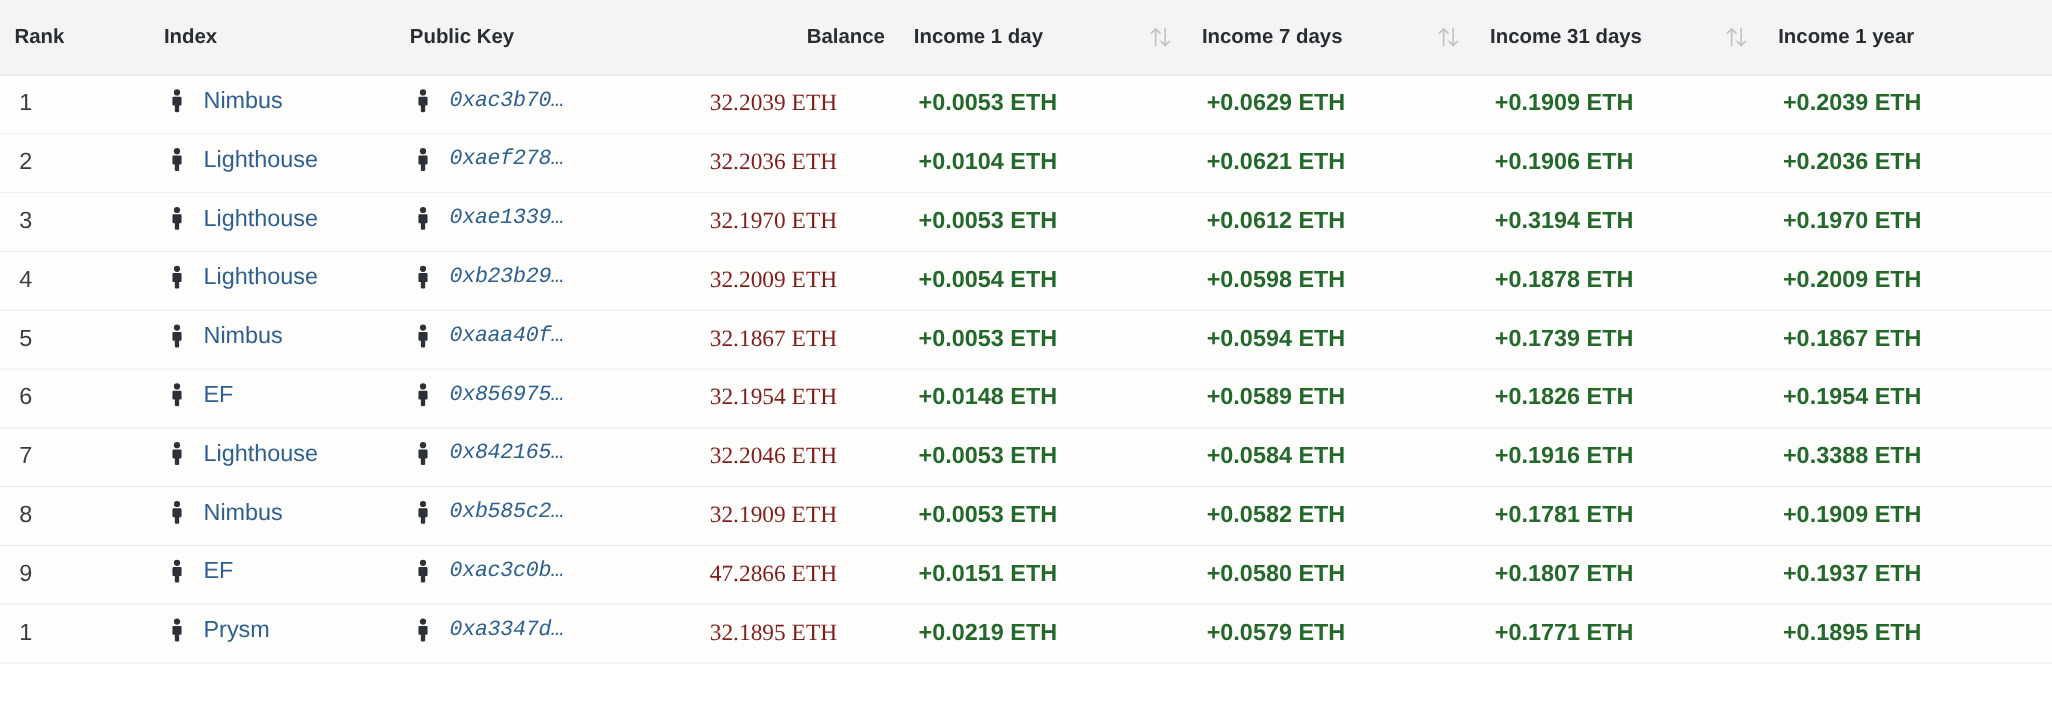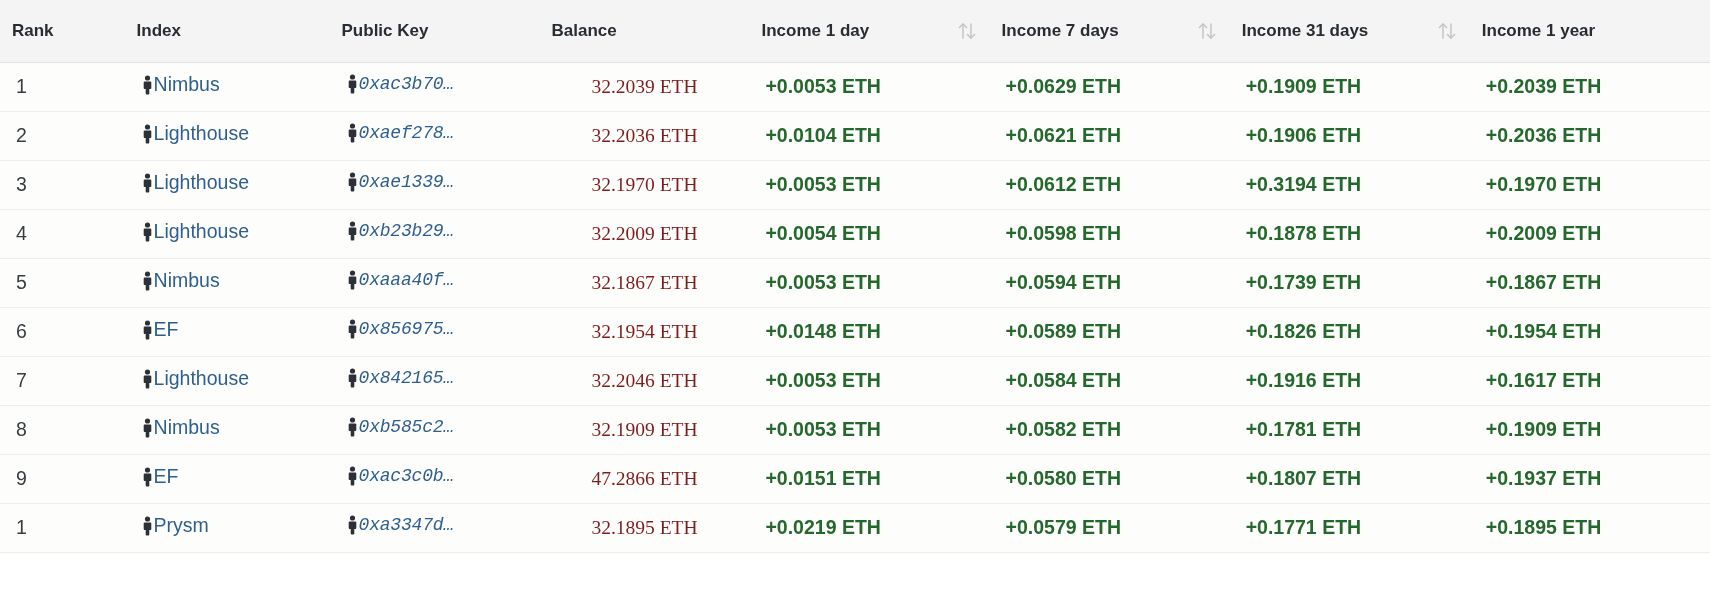--- a/index.html
+++ b/index.html
@@ -32,21 +32,21 @@
     font-size: 17px;
     color: #282d33;
     padding: 0 12px;
     vertical-align: middle;
     border-bottom: 1px solid #e3e3e3;
     white-space: nowrap;
   }
   th.col-rank   { text-align: left;  width: 100px;  padding-left: 14px; }
   th.col-index  { text-align: left;  width: 180px;  padding-left: 0;   }
   th.col-pubkey { text-align: left;  width: 185px;  padding-left: 0;   }
-  th.col-balance{ text-align: left;  width: 185px;  padding-left: 0;   }
+  th.col-balance{ text-align: right;  width: 185px;  padding-left: 0;   }
   th.col-income { width: 215px; padding-left: 0; padding-right: 8px; }
 
   .th-income-inner {
     display: flex;
     align-items: center;
     justify-content: flex-start;
     gap: 10px;
   }
   .th-income-inner .th-label { flex: 0 0 auto; }
   .th-income-inner .sort-icon {
@@ -87,21 +87,21 @@
   }
   td.c-income {
     text-align: left;
     padding-left: 0;
     padding-right: 8px;
   }
 
   .cell-link {
     display: inline-flex;
     align-items: center;
-    gap: 0;
+    gap: 16px;
     color: #2e5f8f;
     text-decoration: none;
     cursor: pointer;
     text-align: center;
   }
   .cell-link .label { font-size: 19.5px; }
   .cell-link .label.mono {
     font-family: "Liberation Mono", "DejaVu Sans Mono", monospace;
     font-size: 18px;
     letter-spacing: -0.2px;
@@ -359,21 +359,21 @@
                 <circle cx="6.5" cy="3" r="2.6"></circle>
                 <path d="M3.6 6.6 h5.8 a0.9 0.9 0 0 1 0.9 0.9 v5.6 a0.9 0.9 0 0 1 -0.9 0.9 h-1.1 v4.6 a0.9 0.9 0 0 1 -0.9 0.9 h-1.8 a0.9 0.9 0 0 1 -0.9 -0.9 v-4.6 h-1.1 a0.9 0.9 0 0 1 -0.9 -0.9 v-5.6 a0.9 0.9 0 0 1 0.9 -0.9 z"></path>
               </svg>
             </span>
             <span class="label mono">0x842165…</span>
           </a></td>
         <td class="c-balance"><span>32.2046 ETH</span></td>
         <td class="c-income"><span class="income-val">+0.0053 ETH</span></td>
         <td class="c-income"><span class="income-val">+0.0584 ETH</span></td>
         <td class="c-income"><span class="income-val">+0.1916 ETH</span></td>
-        <td class="c-income"><span class="income-val">+0.1617 ETH</span></td>
+        <td class="c-income"><span class="income-val">+0.3388 ETH</span></td>
       </tr>
       <tr>
         <td class="c-rank"><span>8</span></td>
         <td class="c-index"><a class="cell-link">
             <span class="validator-icon">
               <svg width="13" height="20" viewBox="0 0 13 20" fill="#2c3138">
                 <circle cx="6.5" cy="3" r="2.6"></circle>
                 <path d="M3.6 6.6 h5.8 a0.9 0.9 0 0 1 0.9 0.9 v5.6 a0.9 0.9 0 0 1 -0.9 0.9 h-1.1 v4.6 a0.9 0.9 0 0 1 -0.9 0.9 h-1.8 a0.9 0.9 0 0 1 -0.9 -0.9 v-4.6 h-1.1 a0.9 0.9 0 0 1 -0.9 -0.9 v-5.6 a0.9 0.9 0 0 1 0.9 -0.9 z"></path>
               </svg>
             </span>

